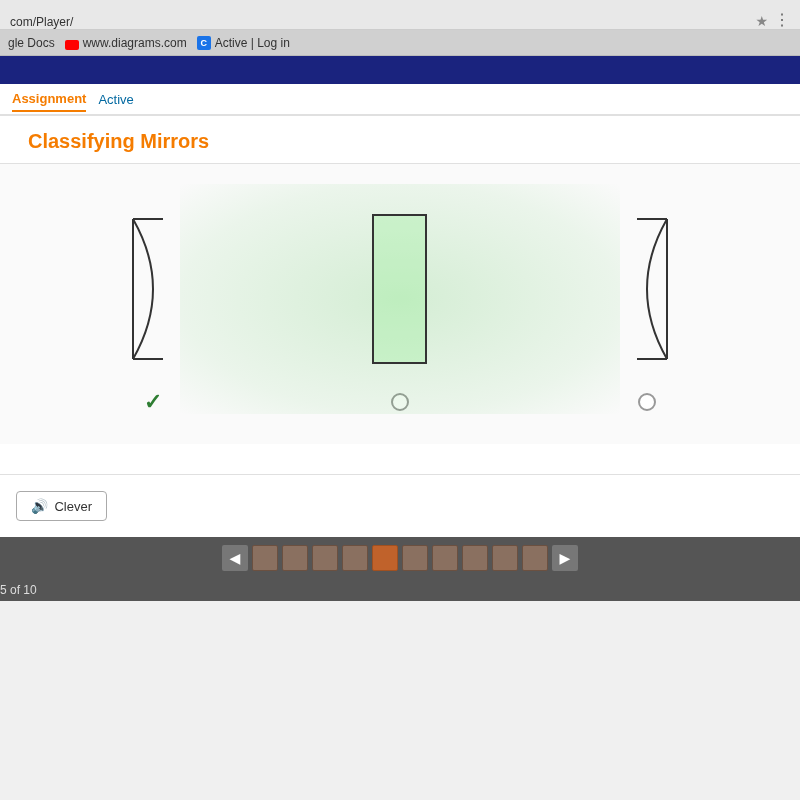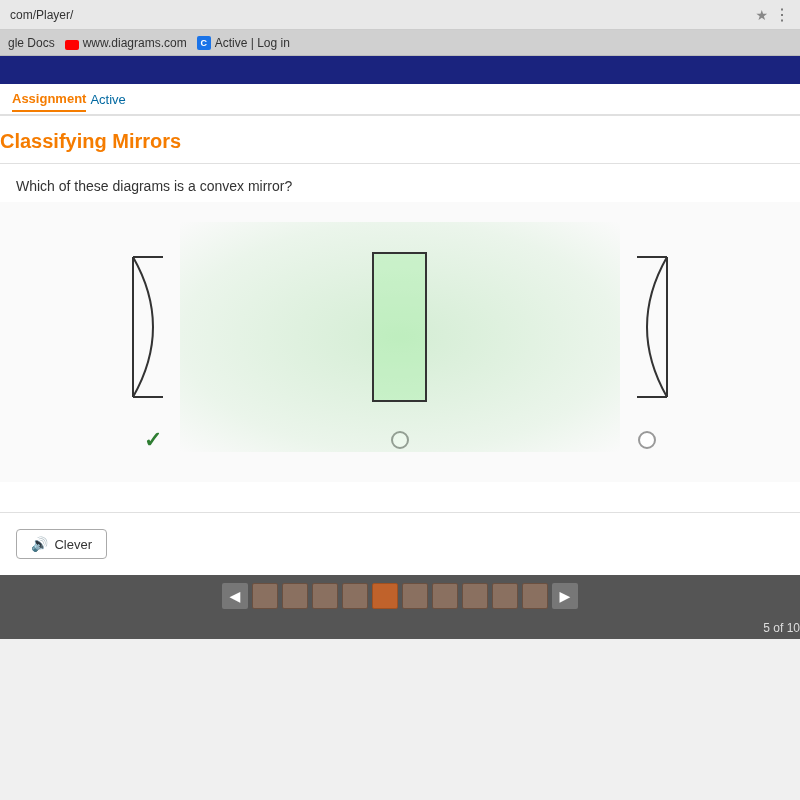--- a/index.html
+++ b/index.html
@@ -9,21 +9,21 @@
       overflow: hidden;
       font-family: Arial, sans-serif;
       background: #f0f0f0;
     }
 
     
     .browser-bar {
       background: #e8e8e8;
       height: 30px;
       display: flex;
-      align-items: center;
+      align-items: flex-end;
       padding: 0 10px;
       border-bottom: 1px solid #ccc;
       font-size: 12px;
       color: #333;
     }
     .browser-bar .url {
       flex: 1;
     }
     .browser-bar .star-icon {
       margin-right: 6px;
@@ -74,21 +74,21 @@
     }
 
     
     .nav-bar {
       background: #fff;
       border-bottom: 2px solid #e0e0e0;
       height: 32px;
       display: flex;
       align-items: center;
       padding: 0 12px;
-      gap: 4px;
+      gap: 12px;
     }
     .nav-bar .nav-item {
       font-size: 13px;
       font-weight: bold;
       color: #f57c00;
       padding: 4px 0;
       border-bottom: 2px solid #f57c00;
     }
     .nav-bar .nav-item-active {
       font-size: 13px;
@@ -100,21 +100,21 @@
     .main-content {
       background: #fff;
       flex: 1;
       padding: 0;
     }
 
     .question-title {
       color: #f57c00;
       font-size: 20px;
       font-weight: bold;
-      padding: 14px 0 10px;
+      padding: 14px 28px 10px;
       border-bottom: 1px solid #e0e0e0;
     }
 
     .question-text {
       font-size: 14px;
       color: #333;
       padding: 14px 16px 8px;
     }
 
     
@@ -239,21 +239,21 @@
       border: 1px solid #6b5040;
     }
     .nav-page-box.active {
       background: #c0622b;
       border: 1px solid #a05020;
     }
 
     .page-counter {
       color: #ddd;
       font-size: 12px;
-      text-align: right;
+      text-align: left;
       padding: 4px 0;
       background: #555;
     }
 
     
     .green-bg {
       position: absolute;
       top: 20px;
       left: 180px;
       right: 180px;
@@ -288,21 +288,20 @@
 <div class="app-header"></div>
 
 <div class="nav-bar">
   <span class="nav-item">Assignment</span>
   <span class="nav-item-active">Active</span>
 </div>
 
 <div class="main-content">
   <div class="question-title">Classifying Mirrors</div>
 
-  <div class="question-text">Which of these diagrams is a convex mirror?</div>
 
   <div class="diagrams-area">
     <div class="green-bg"></div>
 
     <div class="diagram-option">
       <div class="mirror-container">
         <svg width="80" height="160" viewBox="0 0 80 160">
 
           <path d="M20,10 L20,150" stroke="#333" stroke-width="2" fill="none"></path>
           <path d="M20,10 Q60,80 20,150" stroke="#333" stroke-width="2" fill="none"></path>

